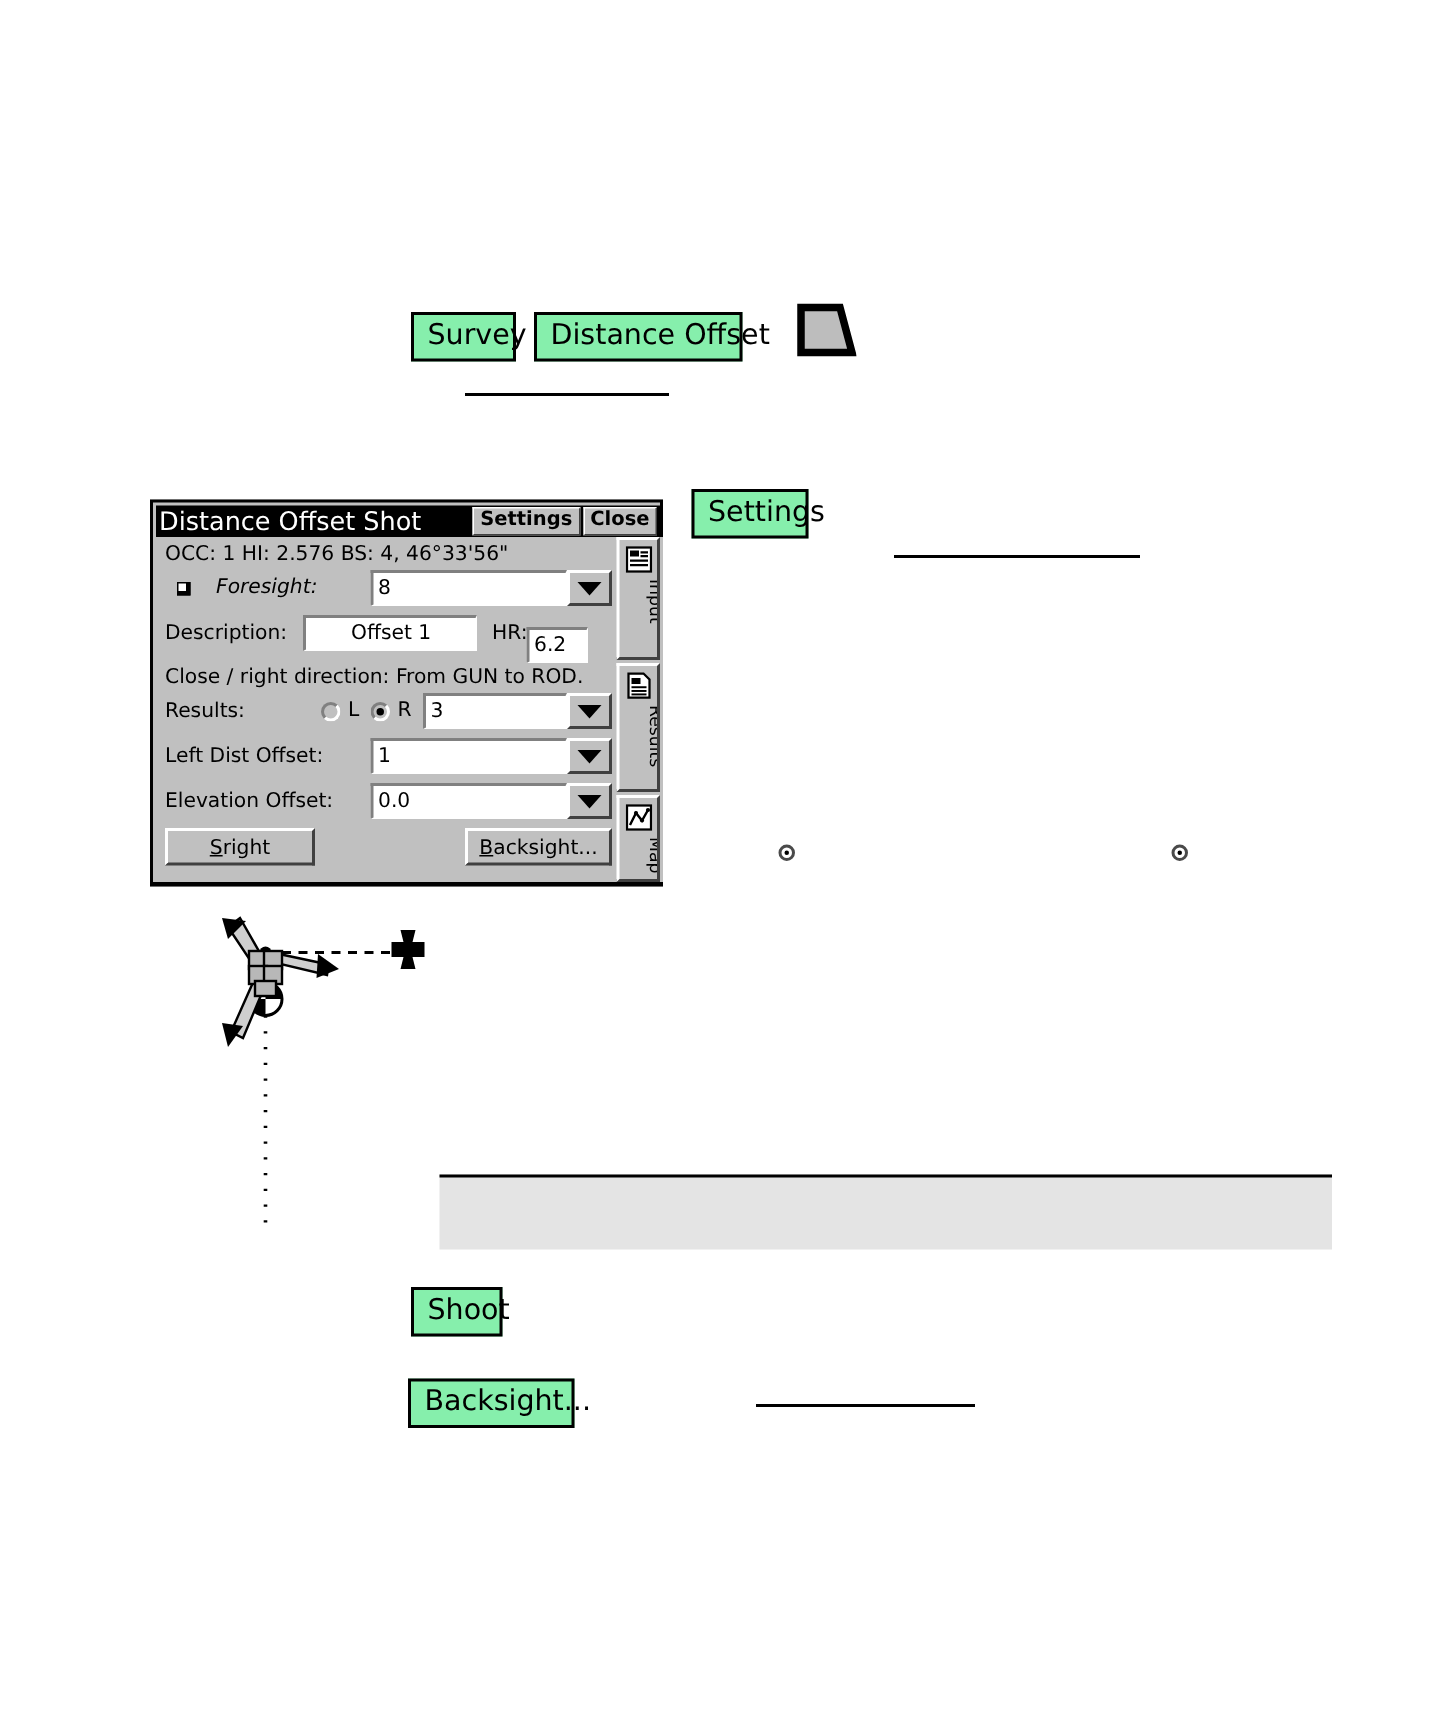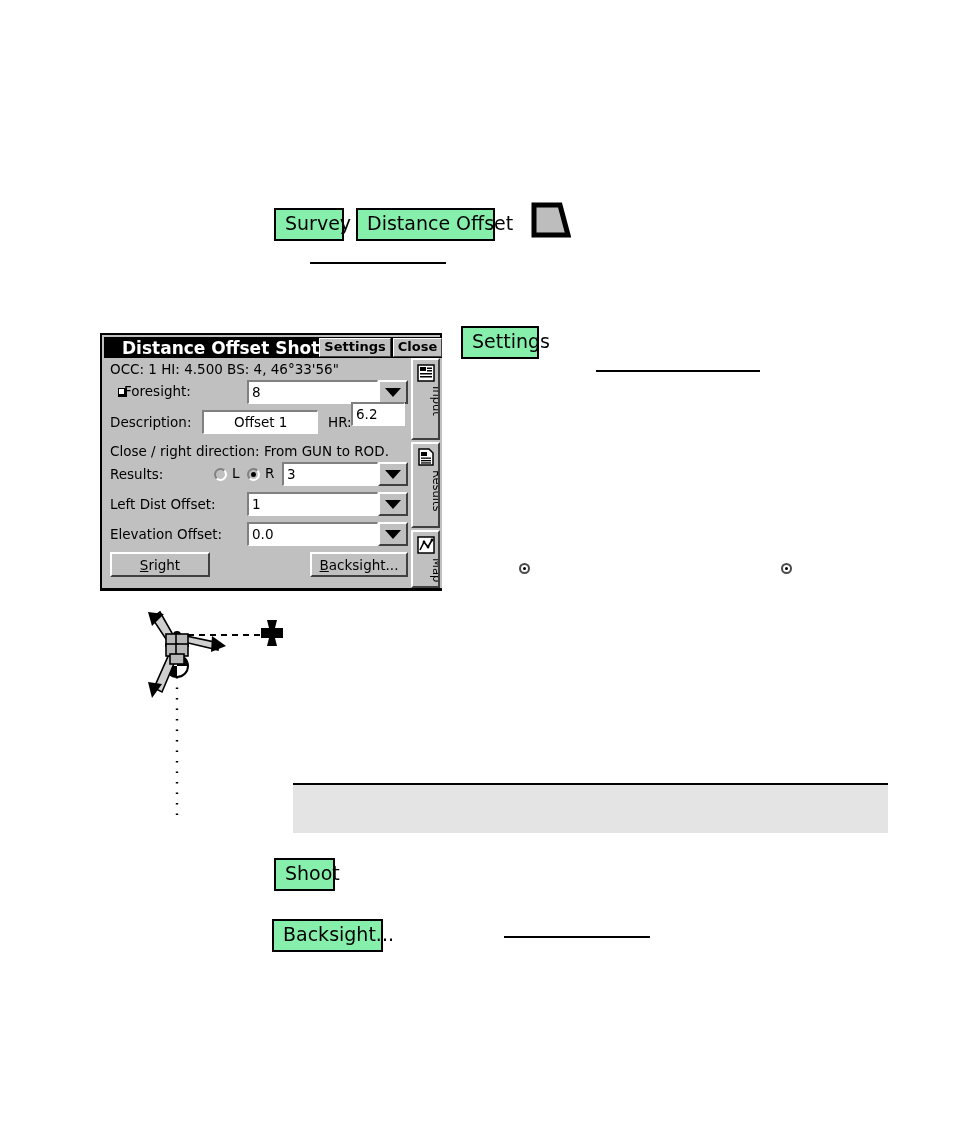--- a/index.html
+++ b/index.html
@@ -61,22 +61,22 @@
     left: 2px; top: 2px;
     width: 336px;
     height: 21px;
     background: #000000;
     display: flex;
     align-items: center;
   }
   #titlebar .title-text {
     color: #ffffff;
     font-size: 17px;
-    font-weight: bold;
-    padding-left: 18px;
+    font-weight: normal;
+    padding-left: 2px;
     letter-spacing: 0px;
     white-space: nowrap;
     flex: 1;
   }
   .tb-btn {
     background: #c0c0c0;
     color: #000000;
     font-size: 13px;
     font-weight: bold;
     border-top: 1px solid #ffffff;
@@ -288,35 +288,35 @@
 <div id="dialog">
 
   <div id="titlebar">
     <span class="title-text">Distance Offset Shot</span>
     <span class="tb-btn">Settings</span>
     <span class="tb-btn">Close</span>
   </div>
 
   <div id="client">
 
-    <div class="row-label" style="left:6px; top:3px;">OCC: 1  HI: 4.500  BS: 4, 46°33'56"</div>
+    <div class="row-label" style="left:6px; top:3px;">OCC: 1  HI: 2.576  BS: 4, 46°33'56"</div>
 
     <div class="sqbullet" style="left:14px; top:30px;">
         <i></i>
       </div>
-    <div class="row-label" style="left:20px; top:25px;">Foresight:</div>
+    <div class="row-label" style="left:40px; top:25px;font-style:italic;">Foresight:</div>
     <div class="txtfield" style="left:143px; top:22px; width:131px; height:24px;">8</div>
     <div class="ddbtn" style="left:274px; top:22px; width:30px; height:24px;">
       <span class="arrow"></span>
     </div>
 
     <div class="row-label" style="left:6px; top:56px;text-align:right;">Description:</div>
     <div class="txtfield" style="left:98px; top:52px; width:116px; height:24px;padding-left:30px;">Offset 1</div>
     <div class="row-label" style="left:224px; top:56px;">HR:</div>
-    <div class="txtfield" style="left:247px; top:44px; width:54px; height:24px;">6.2</div>
+    <div class="txtfield" style="left:247px; top:60px; width:41px; height:24px;">6.2</div>
 
     <div class="row-label" style="left:6px; top:85px;">Close / right direction:  From GUN to ROD.</div>
 
     <div class="row-label" style="left:6px; top:108px;">Results:</div>
     <div class="radio" style="left:110px; top:110px;"></div>
     <div class="row-label" style="left:128px; top:107px;">L</div>
     <div class="radio on" style="left:143px; top:110px;"></div>
     <div class="row-label" style="left:161px; top:107px;">R</div>
     <div class="txtfield" style="left:178px; top:104px; width:96px; height:24px;">3</div>
     <div class="ddbtn" style="left:274px; top:104px; width:30px; height:24px;">

